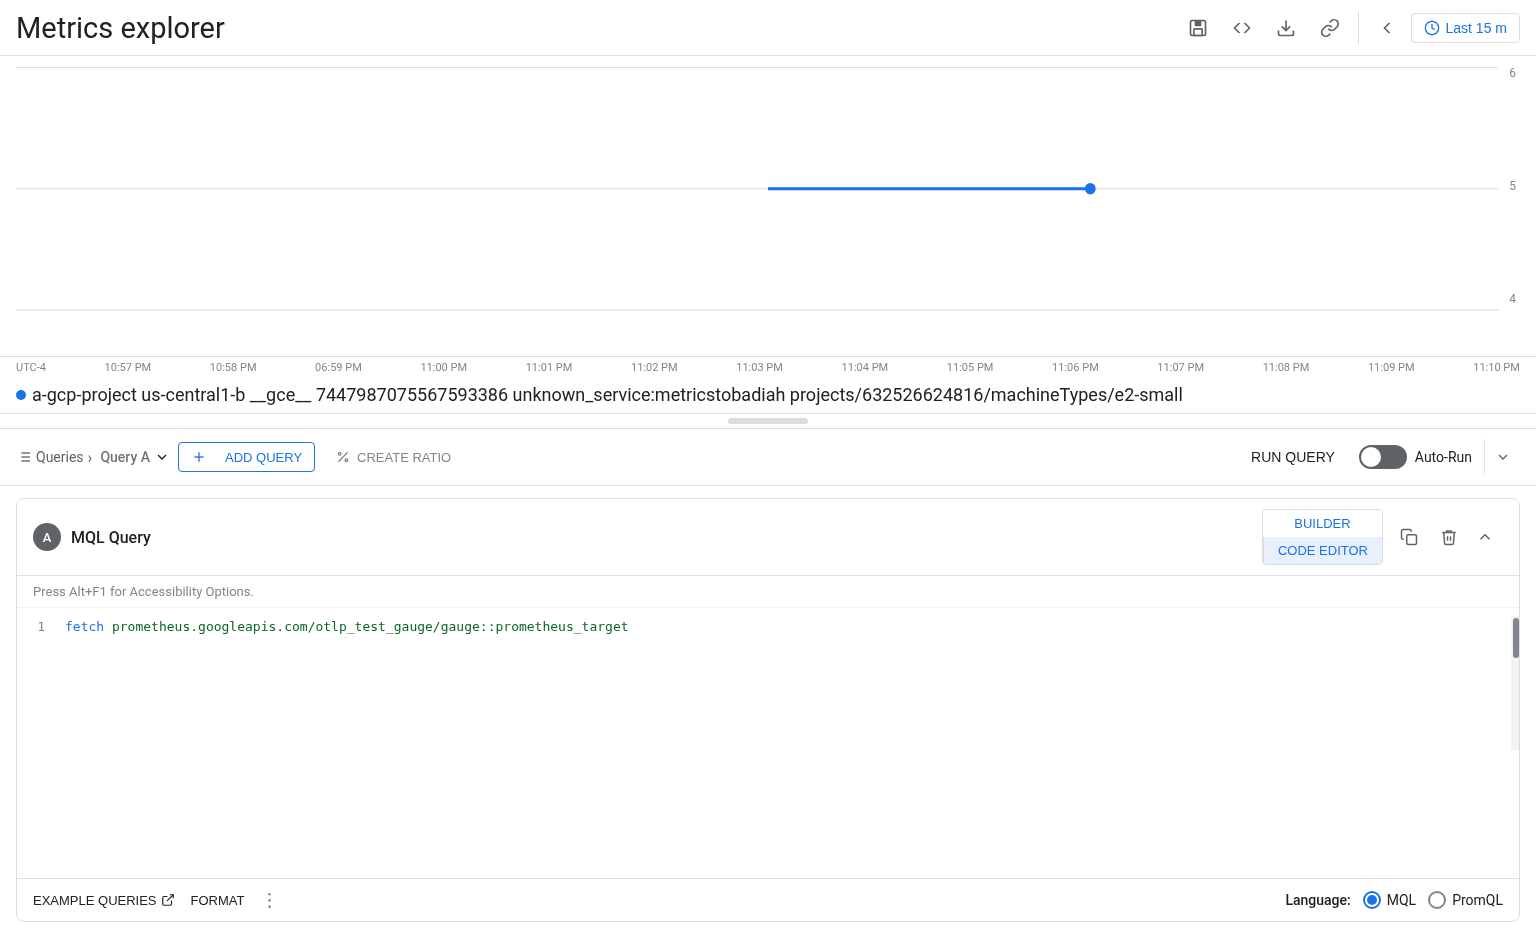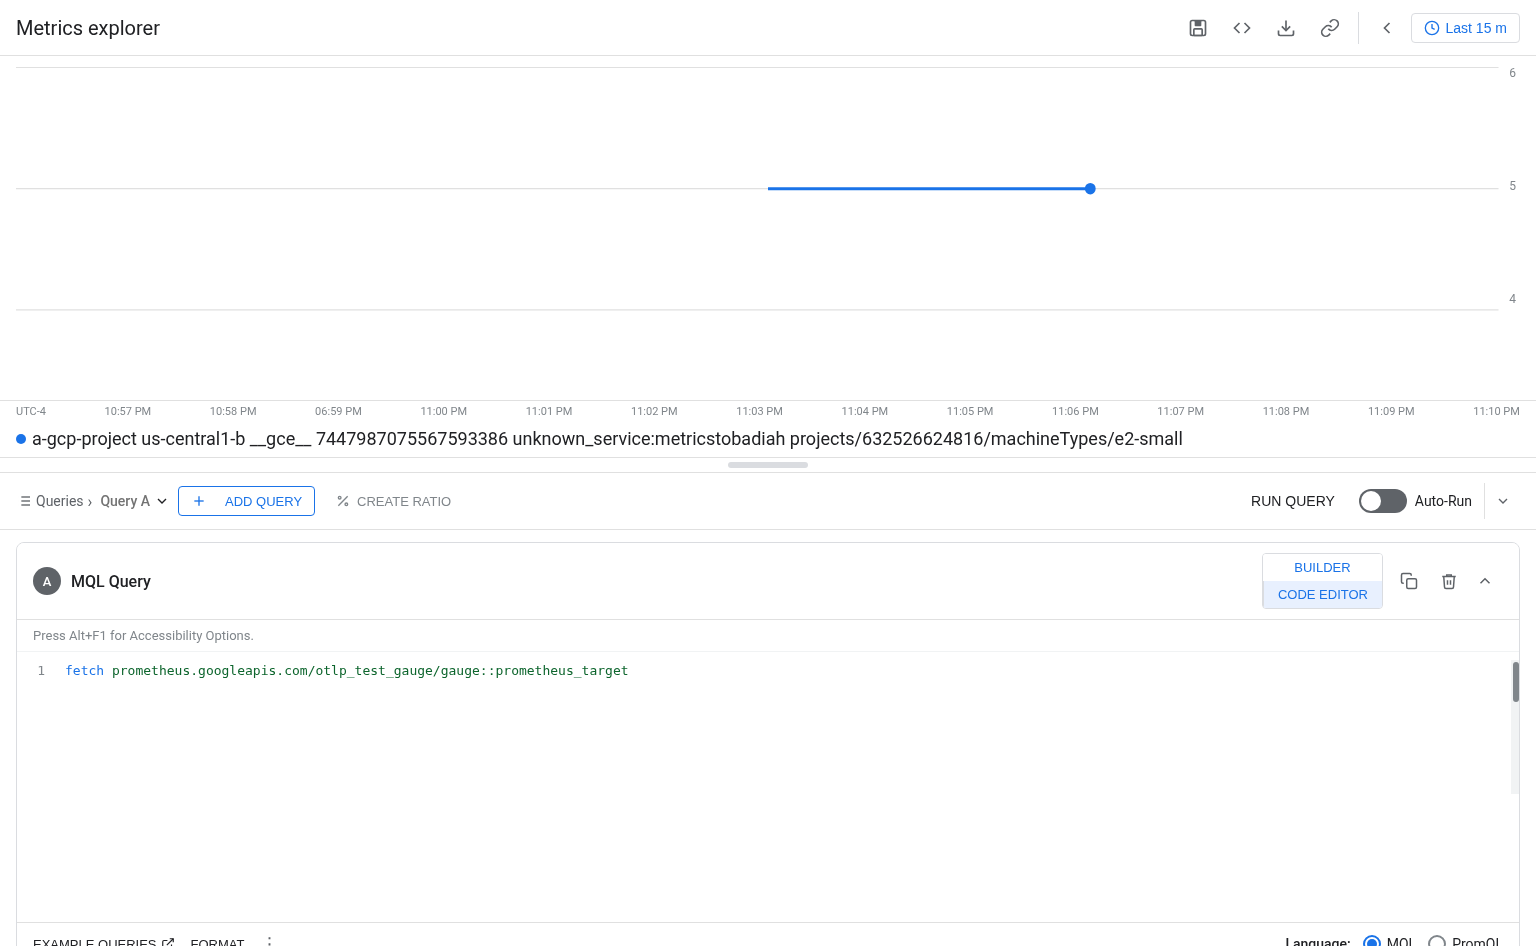--- a/index.html
+++ b/index.html
@@ -3,21 +3,21 @@
   <meta charset="utf-8">
   <style>
     * { box-sizing: border-box; margin: 0; padding: 0; }
     body { font-family: 'Google Sans', Roboto, Arial, sans-serif; background: #fff; color: #202124; font-size: 14px; overflow: hidden; }
 
     
     .header {
       display: flex; align-items: center; justify-content: space-between;
       padding: 8px 16px; border-bottom: 1px solid #e0e0e0; height: 56px;
     }
-    .header-title { font-size: 20px; font-weight: 400; color: #202124; }
+    .header-title { font-size: 29px; font-weight: 400; color: #202124; }
     .header-actions { display: flex; align-items: center; gap: 4px; }
     .icon-btn {
       width: 40px; height: 40px; border: none; background: transparent;
       border-radius: 50%; cursor: pointer; display: flex; align-items: center; justify-content: center;
       color: #5f6368;
     }
     .time-btn {
       display: flex; align-items: center; gap: 6px;
       padding: 6px 12px; border: 1px solid #dadce0; border-radius: 4px;
       background: #fff; cursor: pointer; color: #1a73e8; font-size: 14px;
@@ -47,21 +47,20 @@
       position: absolute; right: 20px; top: 0; bottom: 40px;
       display: flex; flex-direction: column; justify-content: space-between;
       font-size: 12px; color: #80868b; padding: 10px 0;
     }
     .chart-canvas { width: 100%; height: 100%; }
 
     .chart-x-axis {
       display: flex; justify-content: space-between;
       padding: 4px 16px; font-size: 11px; color: #80868b;
       border-top: 1px solid #e0e0e0;
-      margin-top: 44px;
     }
 
     .chart-legend {
       padding: 6px 16px 8px; font-size: 18px; color: #202124;
       display: flex; align-items: center; gap: 6px;
     }
     .legend-dot { width: 10px; height: 10px; border-radius: 50%; background: #1a73e8; }
 
     
     .query-toolbar {

